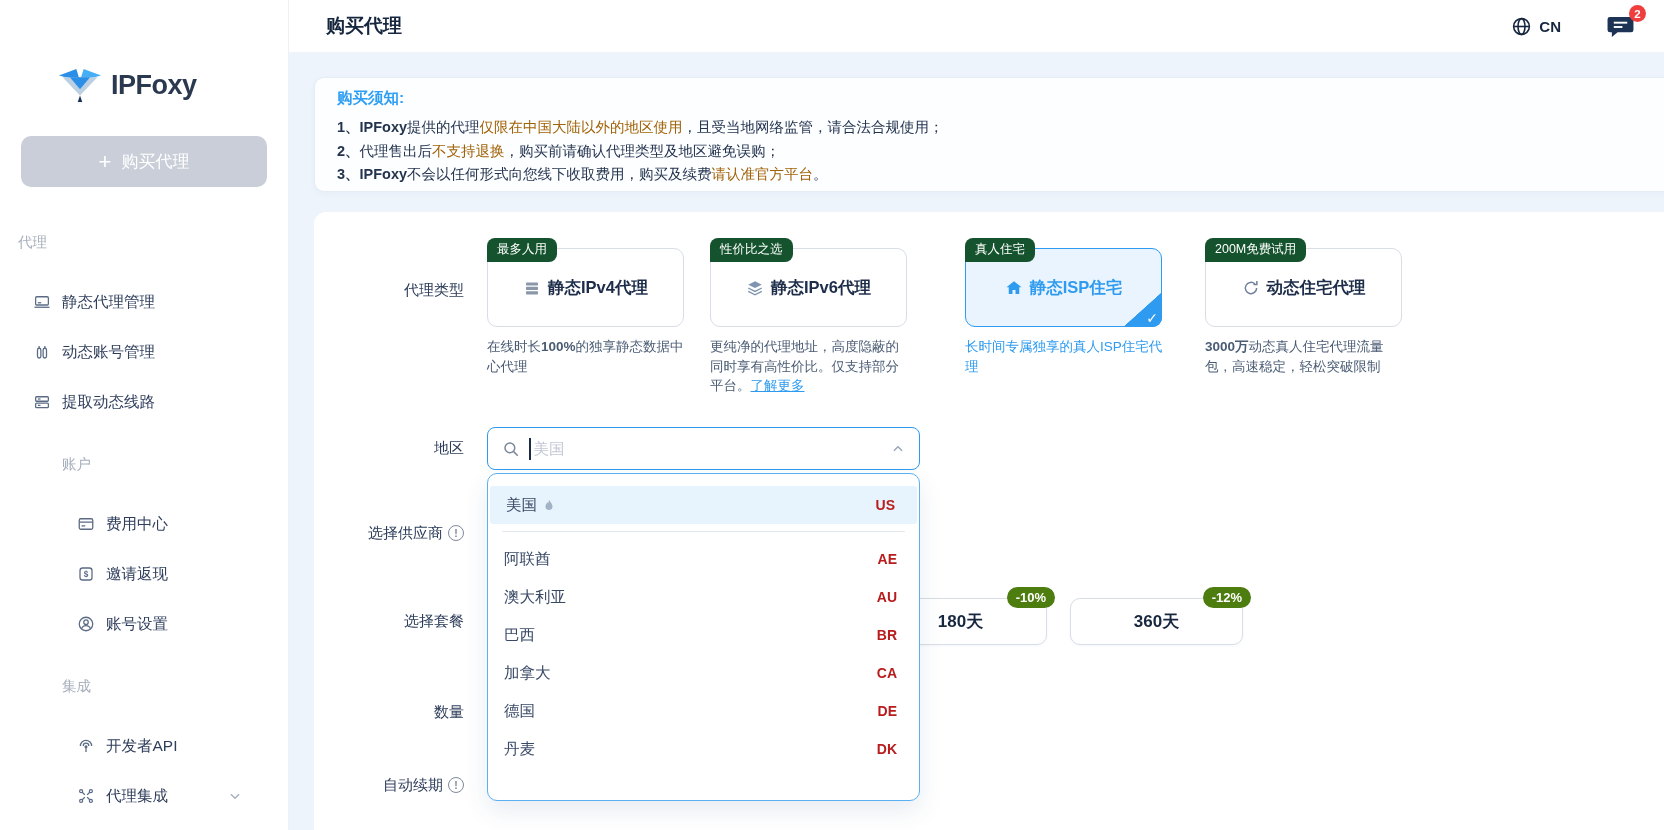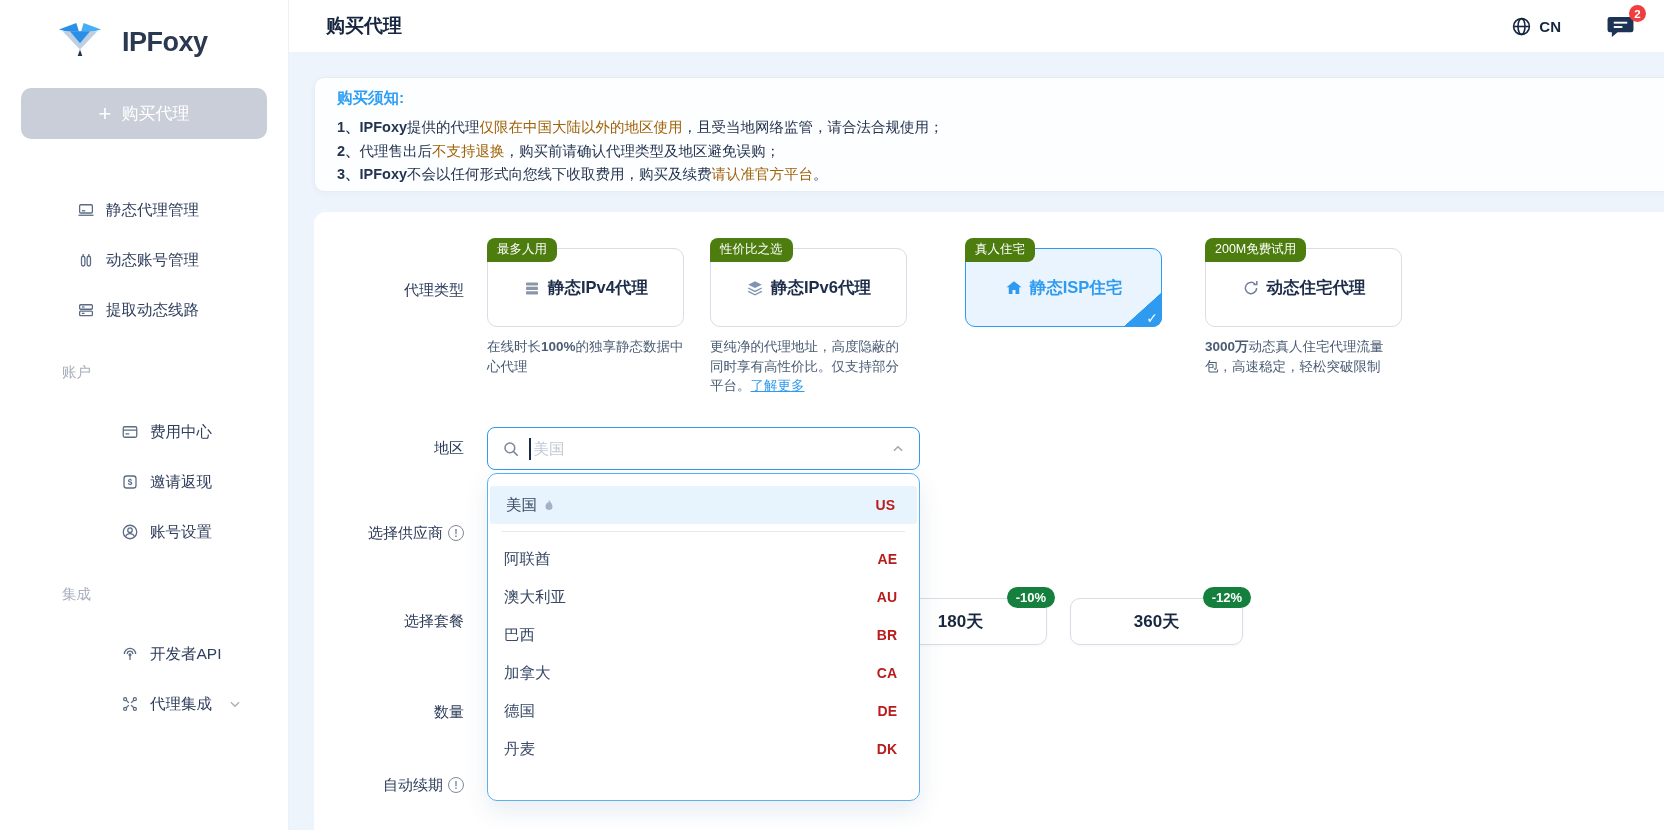--- a/index.html
+++ b/index.html
@@ -2,32 +2,32 @@
 <html><head>
 <meta charset="utf-8">
 <style>
   * { margin:0; padding:0; box-sizing:border-box; }
   html,body { width:1664px; height:830px; overflow:hidden;
     font-family:"Liberation Sans","DejaVu Sans",sans-serif; background:#fff; }
   .app { display:flex; width:1664px; height:830px; }
 
   
   .sidebar { width:289px; flex:none; background:#fff; border-right:1px solid #edf0f5; }
-  .logo { display:flex; align-items:flex-end; gap:20px; padding:16px 0 0 58px; height:58px; }
+  .logo { display:flex; align-items:center; gap:9px; padding:16px 0 0 58px; height:58px;margin-top:48px; }
   .logo-text { font-size:27px; font-weight:bold; color:#2b3950; letter-spacing:-.5px; }
   .buy-btn { margin:30px auto 0; width:246px; height:51px; background:#c9ced8; color:#fff;
     font-size:17px; border:none; border-radius:10px; display:flex; align-items:center;
     justify-content:center; gap:10px; cursor:pointer; }
   .buy-btn .plus { font-size:22px; font-weight:300; line-height:1; }
   .nav { margin-top:46px; }
   .nav-section + .nav-section { margin-top:28px;padding-left:44px; }
   .nav-label { padding-left:18px; height:24px; font-size:14.5px; color:#a7aebc; }
   .nav-items { margin-top:20px; }
   .nav-item { height:50px; display:flex; align-items:center; gap:11px; padding-left:33px;
-    font-size:15.5px; color:#2f3e5c; cursor:pointer;margin-left:44px; }
+    font-size:15.5px; color:#2f3e5c; cursor:pointer; }
   .nav-item svg { flex:none; }
   .nav-chevron { margin-left:auto; margin-right:46px; color:#a8b0bd; }
 
   
   .main { flex:1; display:flex; flex-direction:column; min-width:0; }
   .topbar { height:52px; background:#fff; display:flex; align-items:center;
     padding:0 30px 0 37px; flex:none; }
   .page-title { font-size:19px; font-weight:bold; color:#16263f; }
   .topbar-right { margin-left:auto; display:flex; align-items:center; gap:46px; }
   .lang { display:flex; align-items:center; gap:7px; font-size:15px; font-weight:bold;
@@ -54,21 +54,21 @@
   .f-label { position:absolute; left:0; width:150px; display:flex; justify-content:flex-end;
     align-items:center; gap:5px; font-size:15px; color:#2c3c59; font-weight:500; height:20px; }
   .info-i { width:16px; height:16px; border:1.5px solid #7e899b; border-radius:50%;
     color:#7e899b; font-size:10.5px; font-weight:bold; display:flex; align-items:center;
     justify-content:center; flex:none; }
 
   
   .ptype { position:absolute; top:36px; width:197px; height:79px; background:#fff;
     border:1px solid #d8dde6; border-radius:10px; cursor:pointer; }
   .ptype.selected { border:1.5px solid #2e9bf0; background:#e9f4fe; }
-  .ptype-badge { position:absolute; top:-11px; left:-1px; background:#4d7c0f; color:#fff;
+  .ptype-badge { position:absolute; top:-11px; left:-1px; background:#14532d; color:#fff;
     font-size:12.5px; padding:3px 10px 4px; border-radius:8px 8px 8px 0; white-space:nowrap; }
   .ptype-title { position:absolute; inset:0; display:flex; align-items:center;
     justify-content:center; gap:7px; font-size:16.5px; font-weight:bold; color:#1c2c49; }
   .ptype.selected .ptype-title { color:#2e9bf0; }
   .corner-check { position:absolute; right:-1px; bottom:-1px; width:40px; height:36px;
     background:linear-gradient(to top left,#2e9bf0 48%,transparent 49%);
     border-bottom-right-radius:9px; }
   .corner-check span { position:absolute; right:4px; bottom:1px; color:#fff;
     font-size:14px; font-weight:bold; }
   .pdesc { position:absolute; top:125px; width:200px; font-size:13.5px; line-height:19.5px;
@@ -95,21 +95,21 @@
   .opt .code { margin-left:auto; font-size:14px; font-weight:bold; color:#b91c1c; }
   .opt.hl { background:#e7f3fd; margin:0 2px; border-radius:3px; }
   .opt .flame { margin-left:5px; display:flex; }
   .opt-divider { height:1px; background:#e4e9f0; margin:7px 14px 8px; }
 
   
   .plan { position:absolute; top:386px; height:47px; background:#fff;
     border:1px solid #d9dde5; border-radius:10px; display:flex; align-items:center;
     justify-content:center; font-size:17px; font-weight:bold; color:#17273f;
     cursor:pointer; box-shadow:0 1px 3px rgba(40,80,150,.05); }
-  .plan-badge { position:absolute; top:-12px; right:-9px; background:#15803d; color:#fff;
+  .plan-badge { position:absolute; top:-12px; right:-9px; background:#4d7c0f; color:#fff;
     font-size:13px; font-weight:bold; padding:2.5px 9px 3.5px; border-radius:12px; }
 </style>
 </head>
 <body>
 
 <div class="app">
 
   <aside class="sidebar">
     <div class="logo">
       <svg width="44" height="37" viewBox="0 0 48 40">
@@ -123,20 +123,21 @@
     </div>
 
     <button class="buy-btn">
       <span class="plus">+</span>
       <span>购买代理</span>
     </button>
 
     <nav class="nav">
 
       <div class="nav-section">
+        <div class="nav-label">代理</div>
         <div class="nav-items">
           <div class="nav-item">
             <svg width="18" height="18" viewBox="0 0 24 24" fill="none" stroke="#5b6b84" stroke-width="1.7">
               <rect x="3.5" y="5" width="17" height="11" rx="1.5"></rect>
                 <line x1="2" y1="19" x2="22" y2="19"></line>
                 <line x1="6.5" y1="13" x2="11" y2="13"></line>
             </svg>
             <span>静态代理管理</span>
           </div>
           <div class="nav-item">
@@ -327,20 +328,23 @@
             <span>动态住宅代理</span>
           </div>
         </div>
 
         <div class="pdesc" style="left:173px">
           <span>在线时长</span><span class="seg-b">100%</span><span>的独享静态数据中心代理</span>
         </div>
         <div class="pdesc" style="left:396px">
           <span>更纯净的代理地址，高度隐蔽的同时享有高性价比。仅支持部分平台。</span><span class="link">了解更多</span>
         </div>
+        <div class="pdesc blue" style="left:651px">
+          <span>长时间专属独享的真人ISP住宅代理</span>
+        </div>
         <div class="pdesc" style="left:891px">
           <span class="seg-b">3000万</span><span>动态真人住宅代理流量包，高速稳定，轻松突破限制</span>
         </div>
 
         <div class="plan" style="left:560px;width:173px">
           <span>180天</span>
           <span class="plan-badge">-10%</span>
         </div>
         <div class="plan" style="left:756px;width:173px">
           <span>360天</span>

